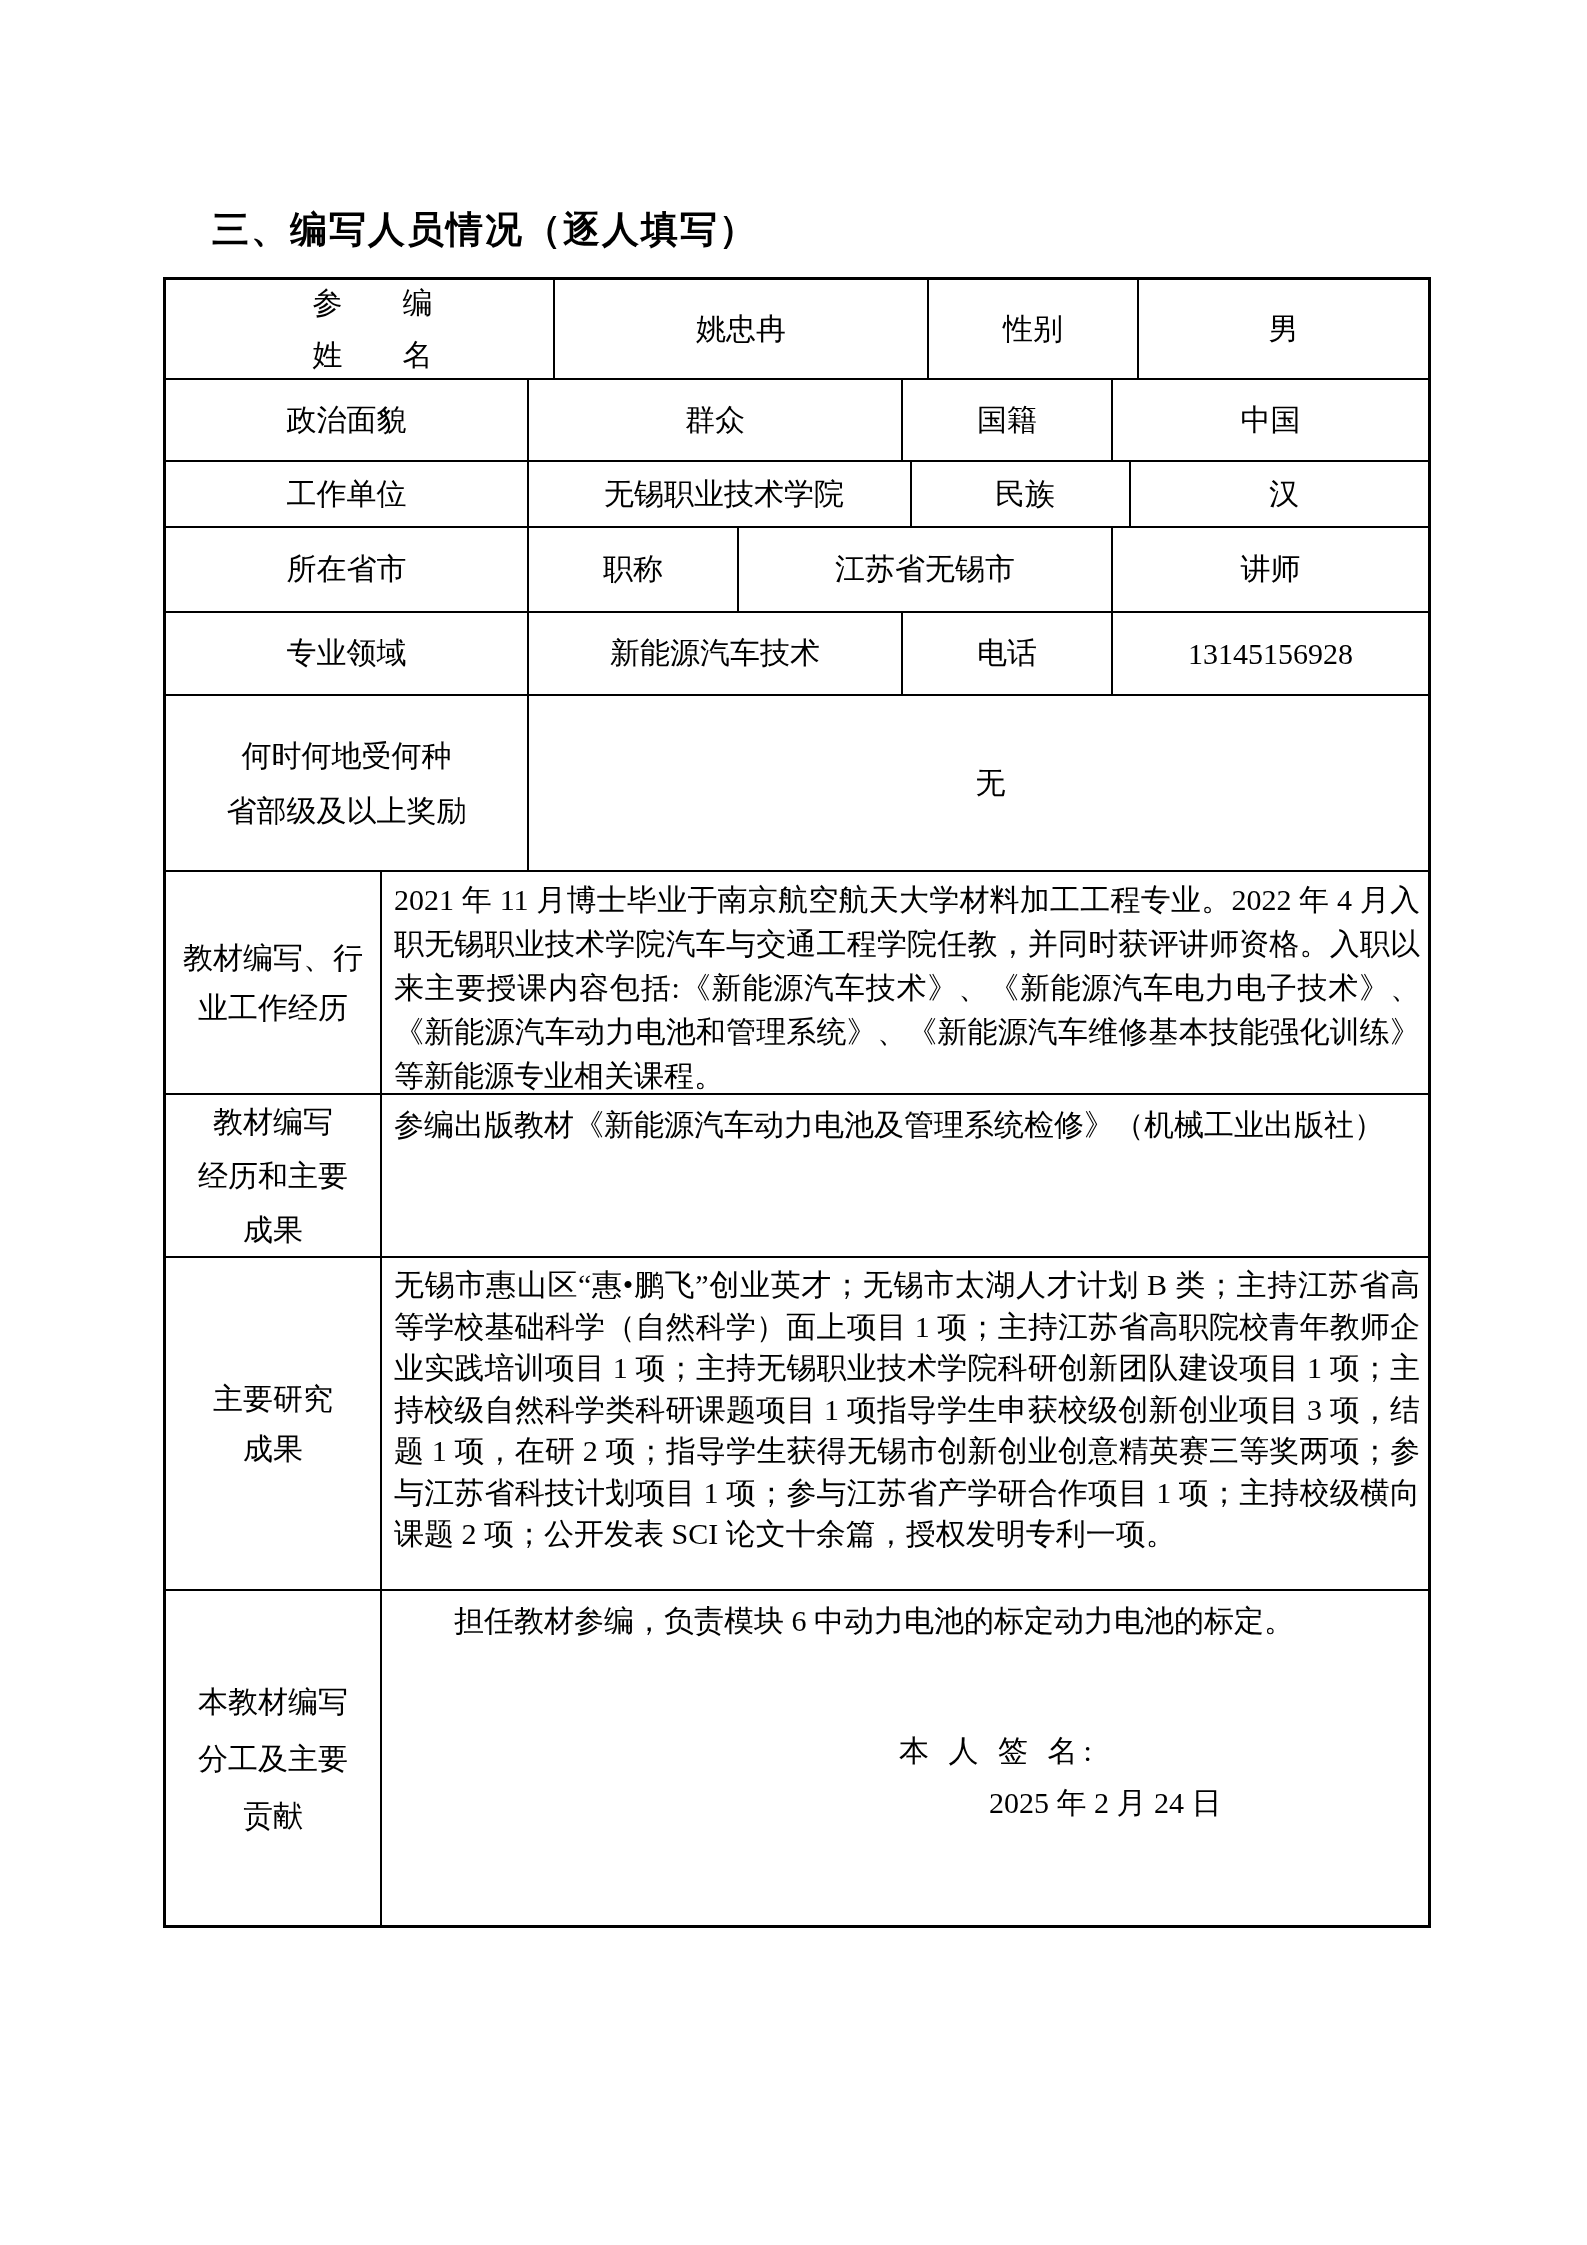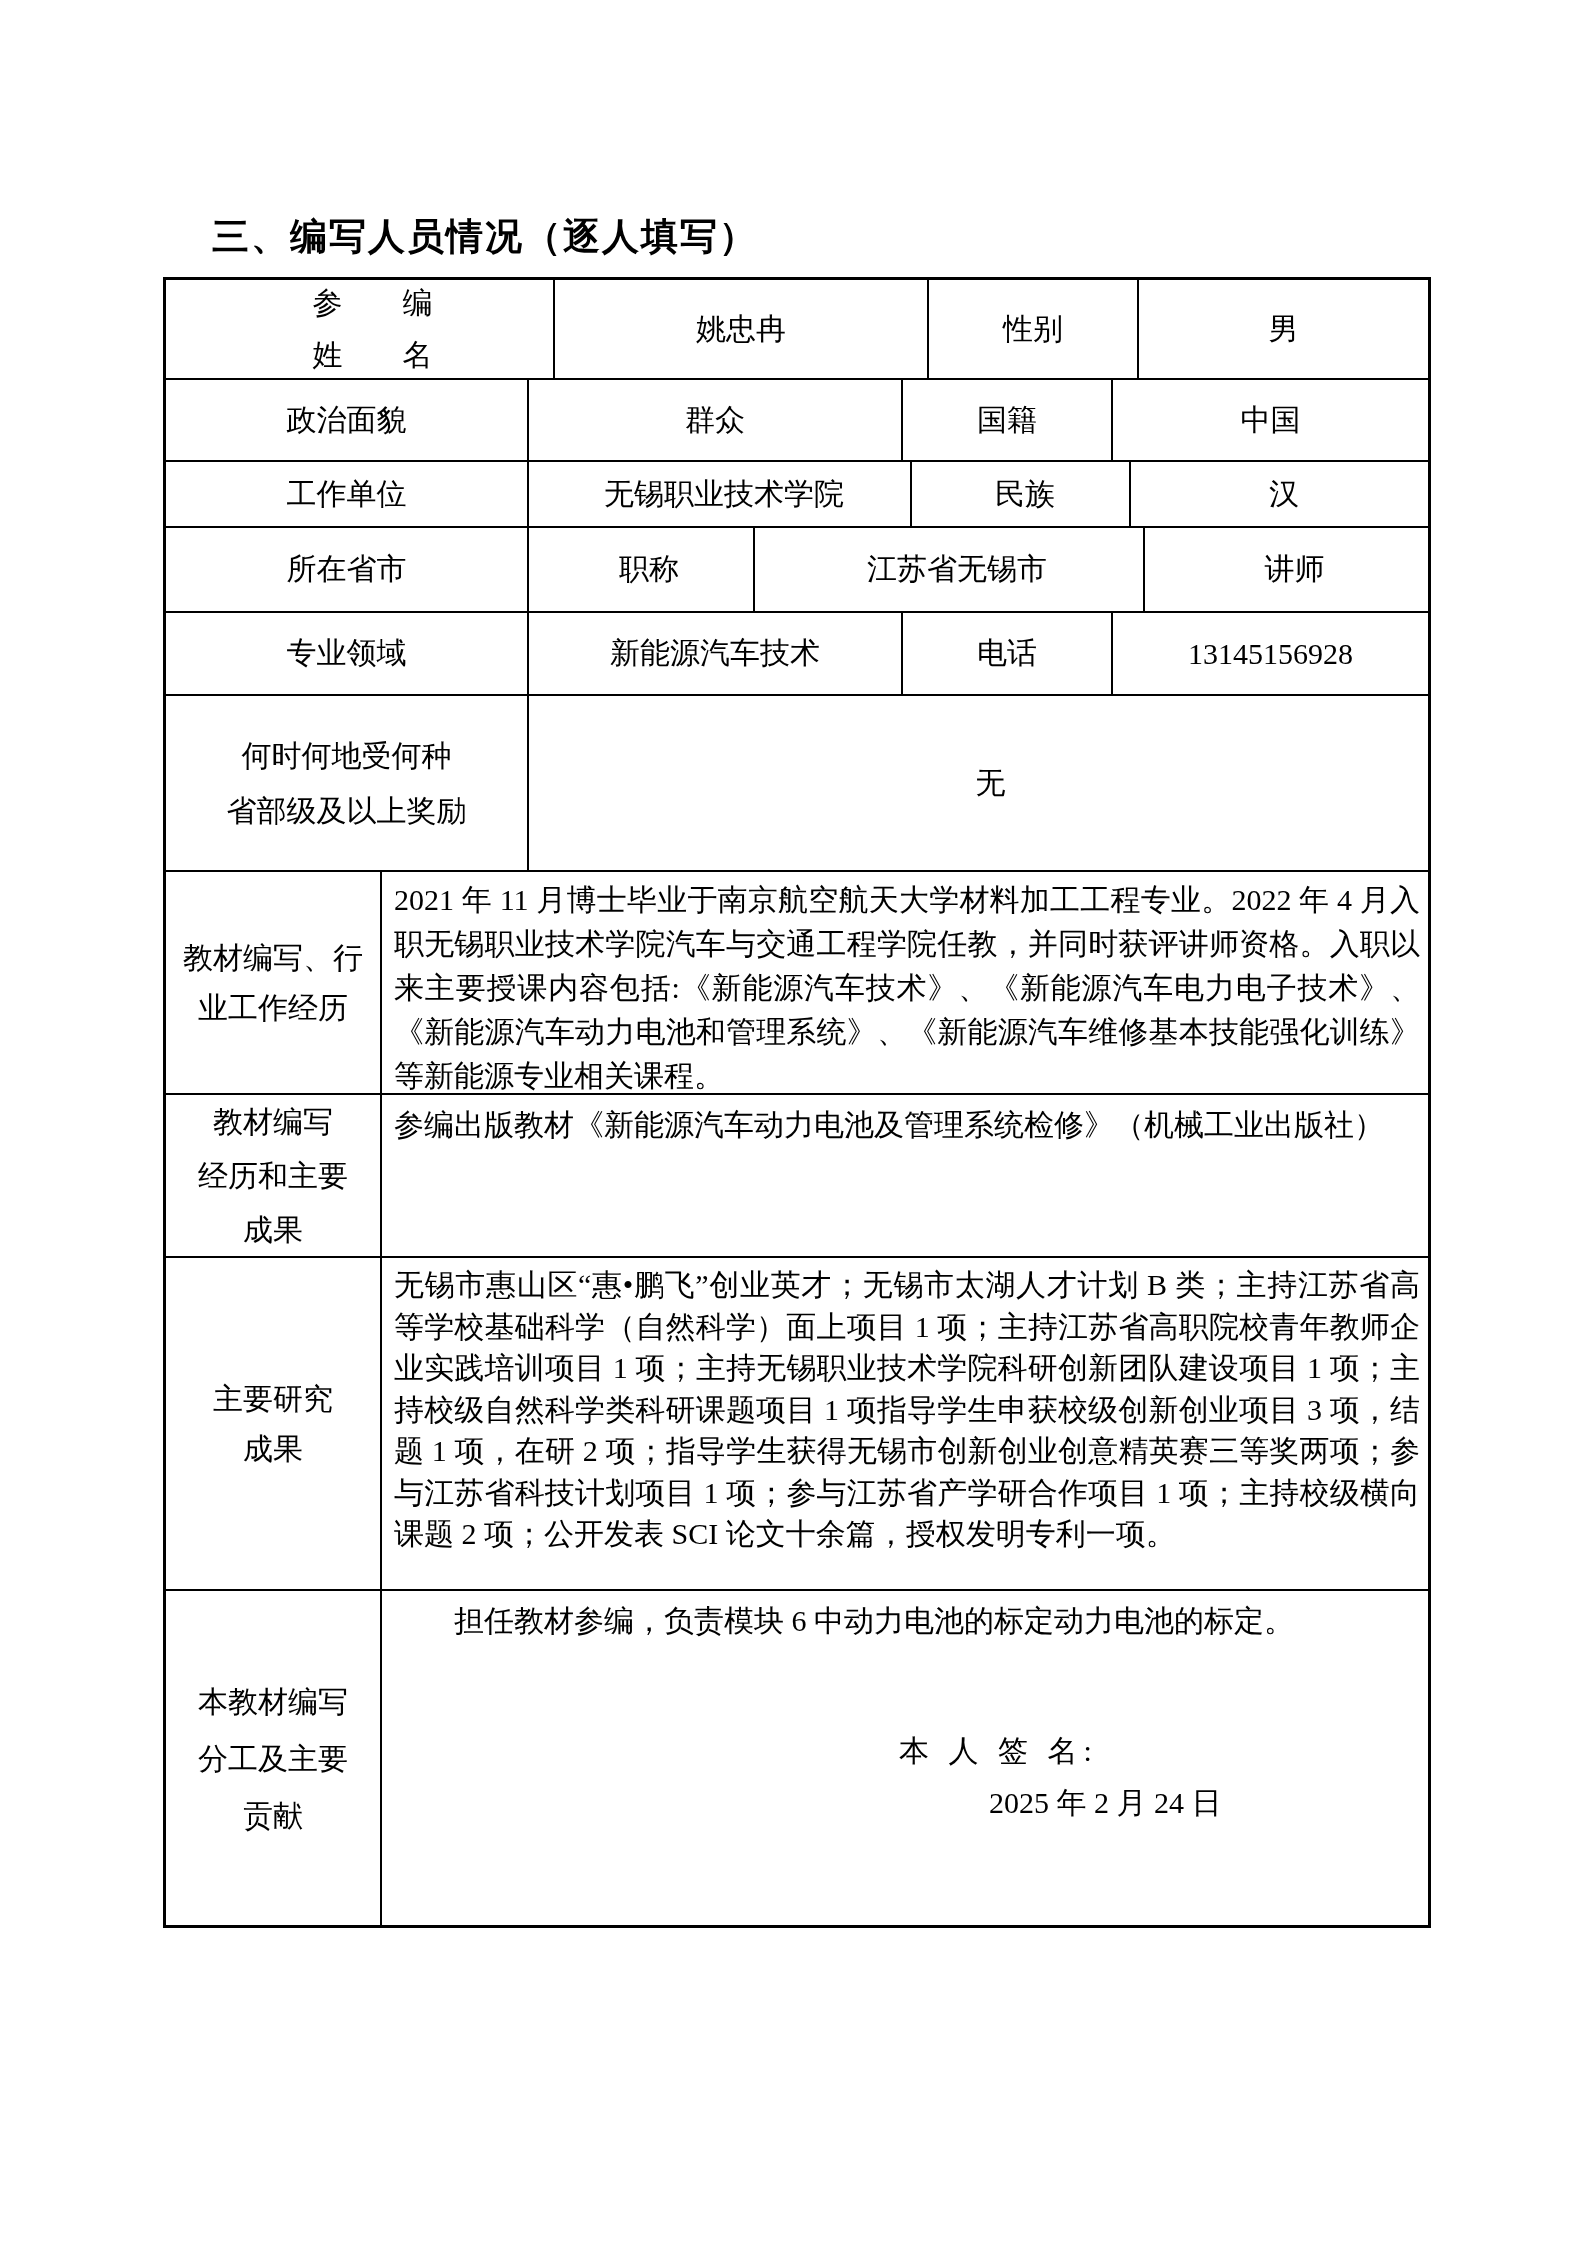--- a/index.html
+++ b/index.html
@@ -7,21 +7,21 @@
   body {
     width: 1587px;
     height: 2245px;
     position: relative;
     font-family: "Liberation Serif", "DejaVu Serif", serif;
     color: #000000;
   }
   .title {
     position: absolute;
     left: 212px;
-    top: 212px;
+    top: 205px;
     font-family: "Liberation Sans", "DejaVu Sans", sans-serif;
     font-weight: bold;
     font-size: 37px;
     letter-spacing: 2px;
     white-space: nowrap;
   }
   .form-table {
     position: absolute;
     left: 163px;
     top: 277px;
@@ -50,21 +50,21 @@
   .center {
     display: flex;
     flex-direction: column;
     align-items: center;
     justify-content: center;
     text-align: center;
   }
   .r1  { height: 98px; padding-left: 26px; }
   .r2  { height: 82px; }
   .r3  { height: 66px; gap: 9px; }
-  .r4  { height: 85px; gap: 16px; }
+  .r4  { height: 85px; }
   .r5  { height: 83px; }
   .r6  { height: 176px; gap: 24px; }
   .r7  { height: 223px; }
   .r8  { height: 163px; }
   .r9  { height: 333px; }
   .r10 { height: 336px; }
 
   .lh52 { line-height: 52px; }
   .lh55 { line-height: 55px; }
   .lh50 { line-height: 50px; }

